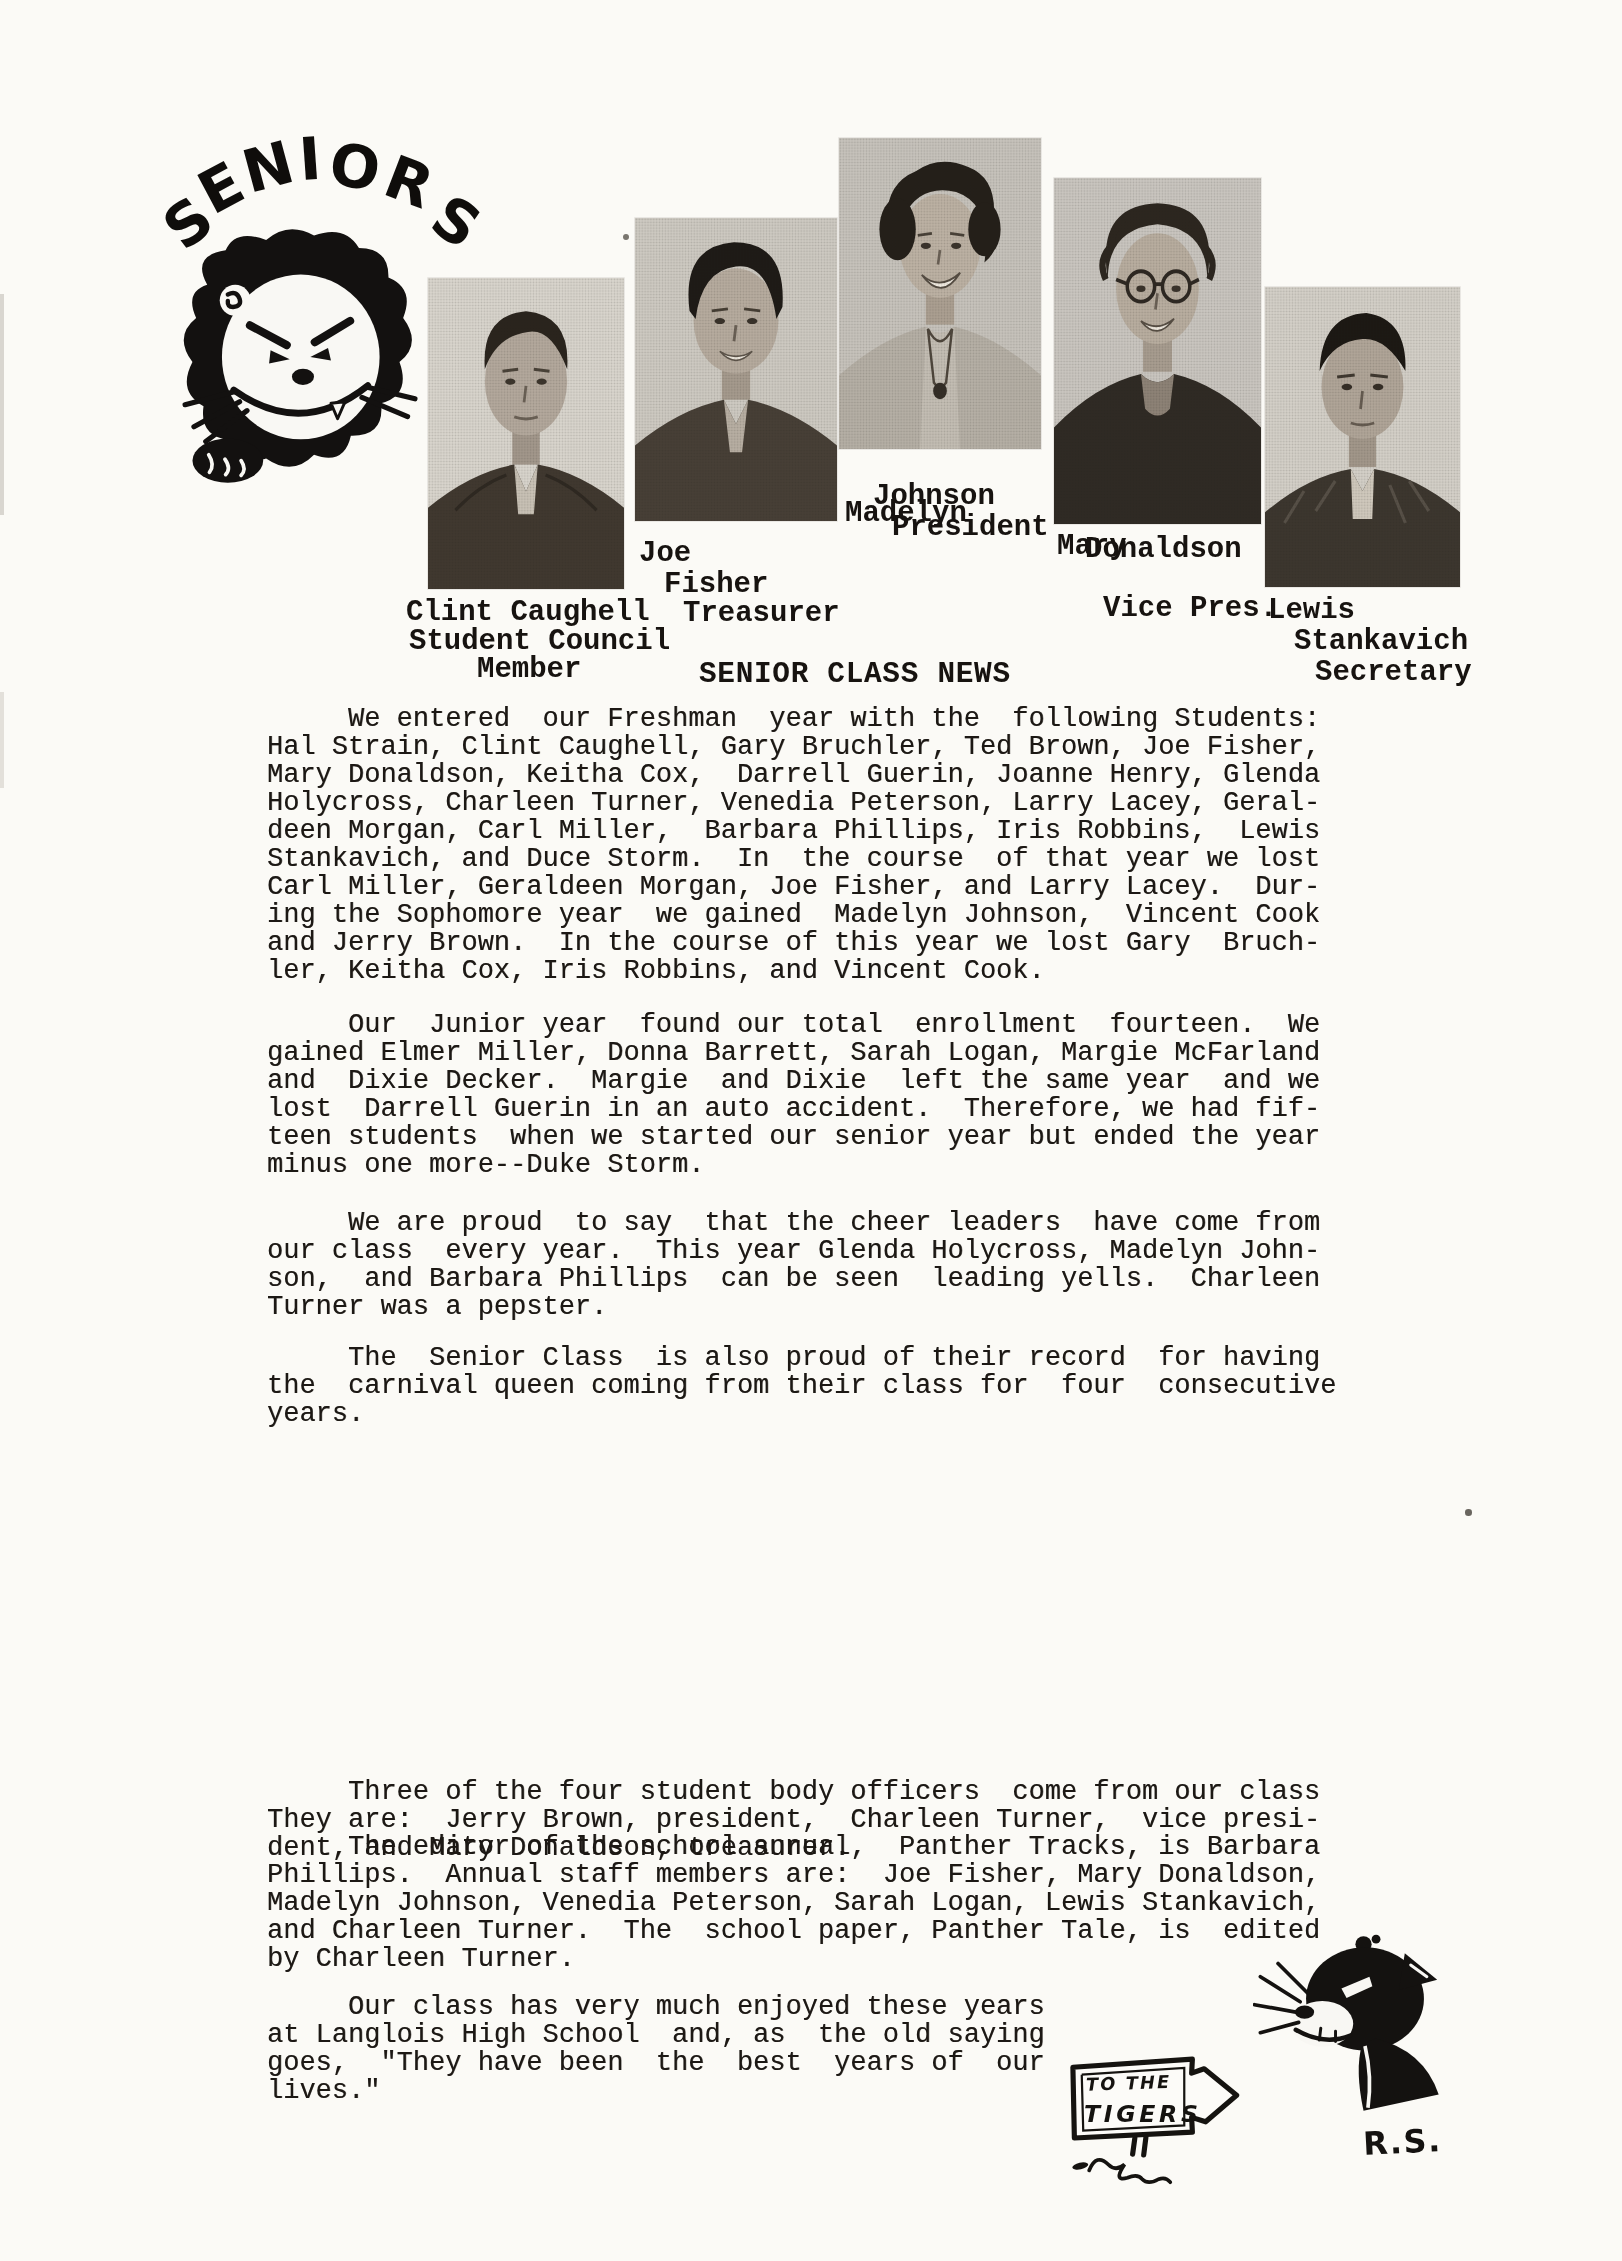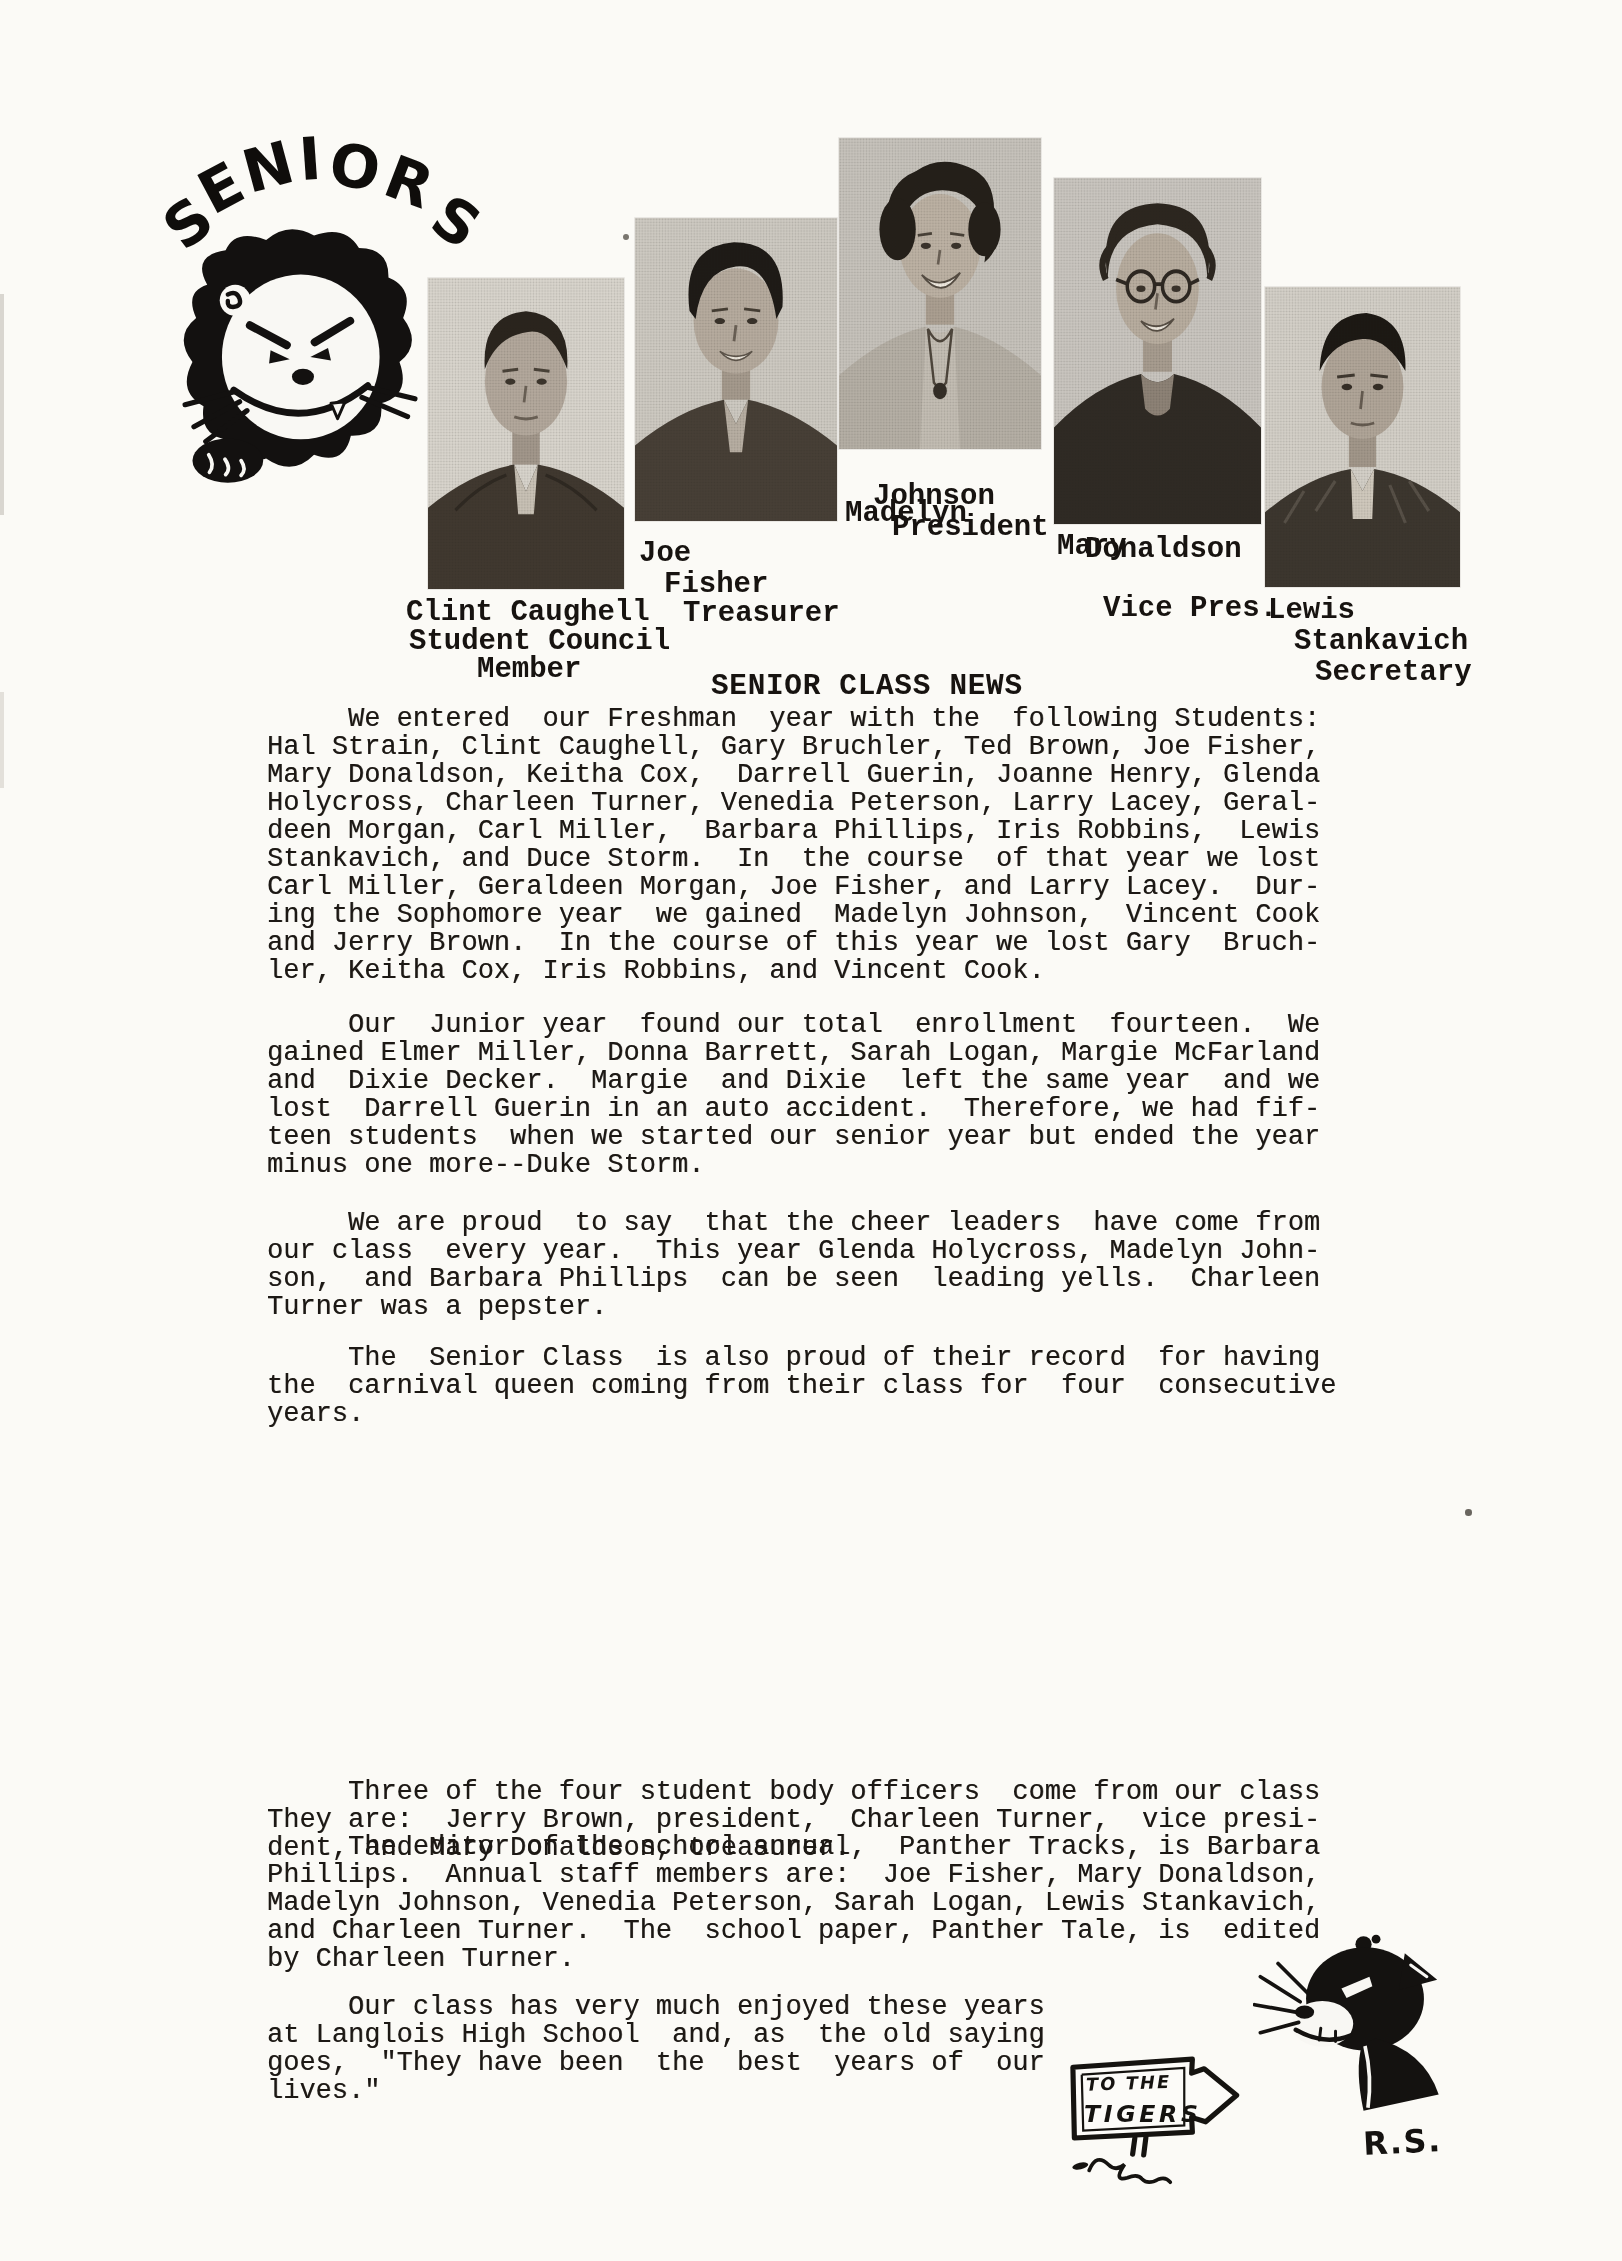--- a/index.html
+++ b/index.html
@@ -29,21 +29,21 @@
     margin:0;
     font-family:"Liberation Mono","DejaVu Sans Mono",monospace;
     font-size:29px;
     font-weight:700;
     line-height:31px;
     white-space:pre;
     color:#171310;
   }
   .heading{
     position:absolute;
-    margin:12px;
+    margin:0;
     font-family:"Liberation Mono","DejaVu Sans Mono",monospace;
     font-size:29.4px;
     font-weight:700;
     letter-spacing:0.7px;
     color:#171310;
   }
   
   .arc-letter{
     position:absolute;
     font-family:"DejaVu Sans","Liberation Sans",sans-serif;

